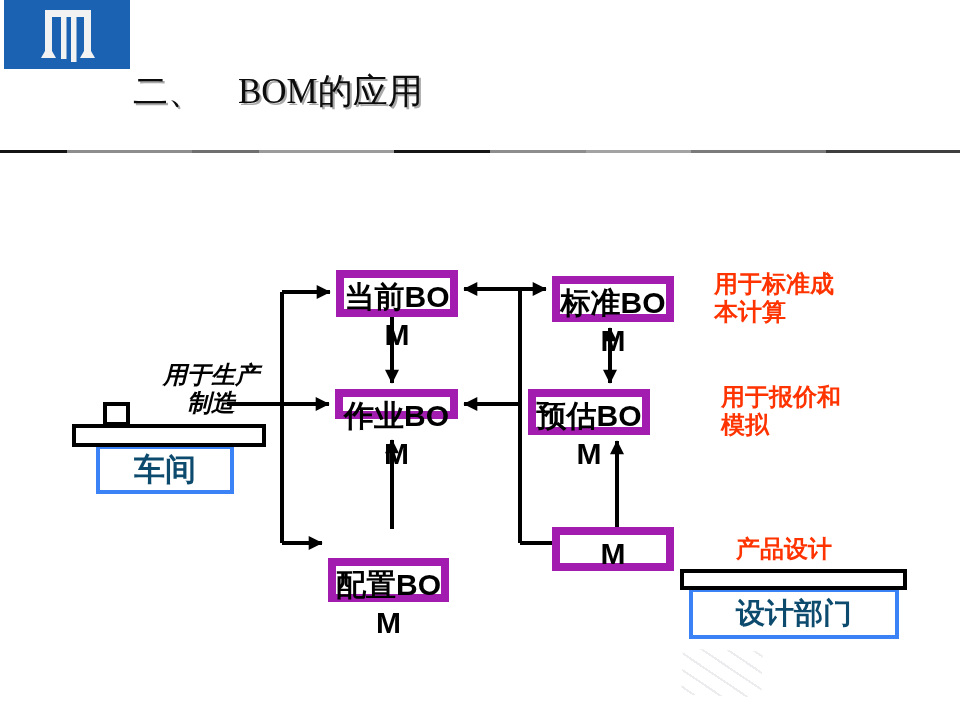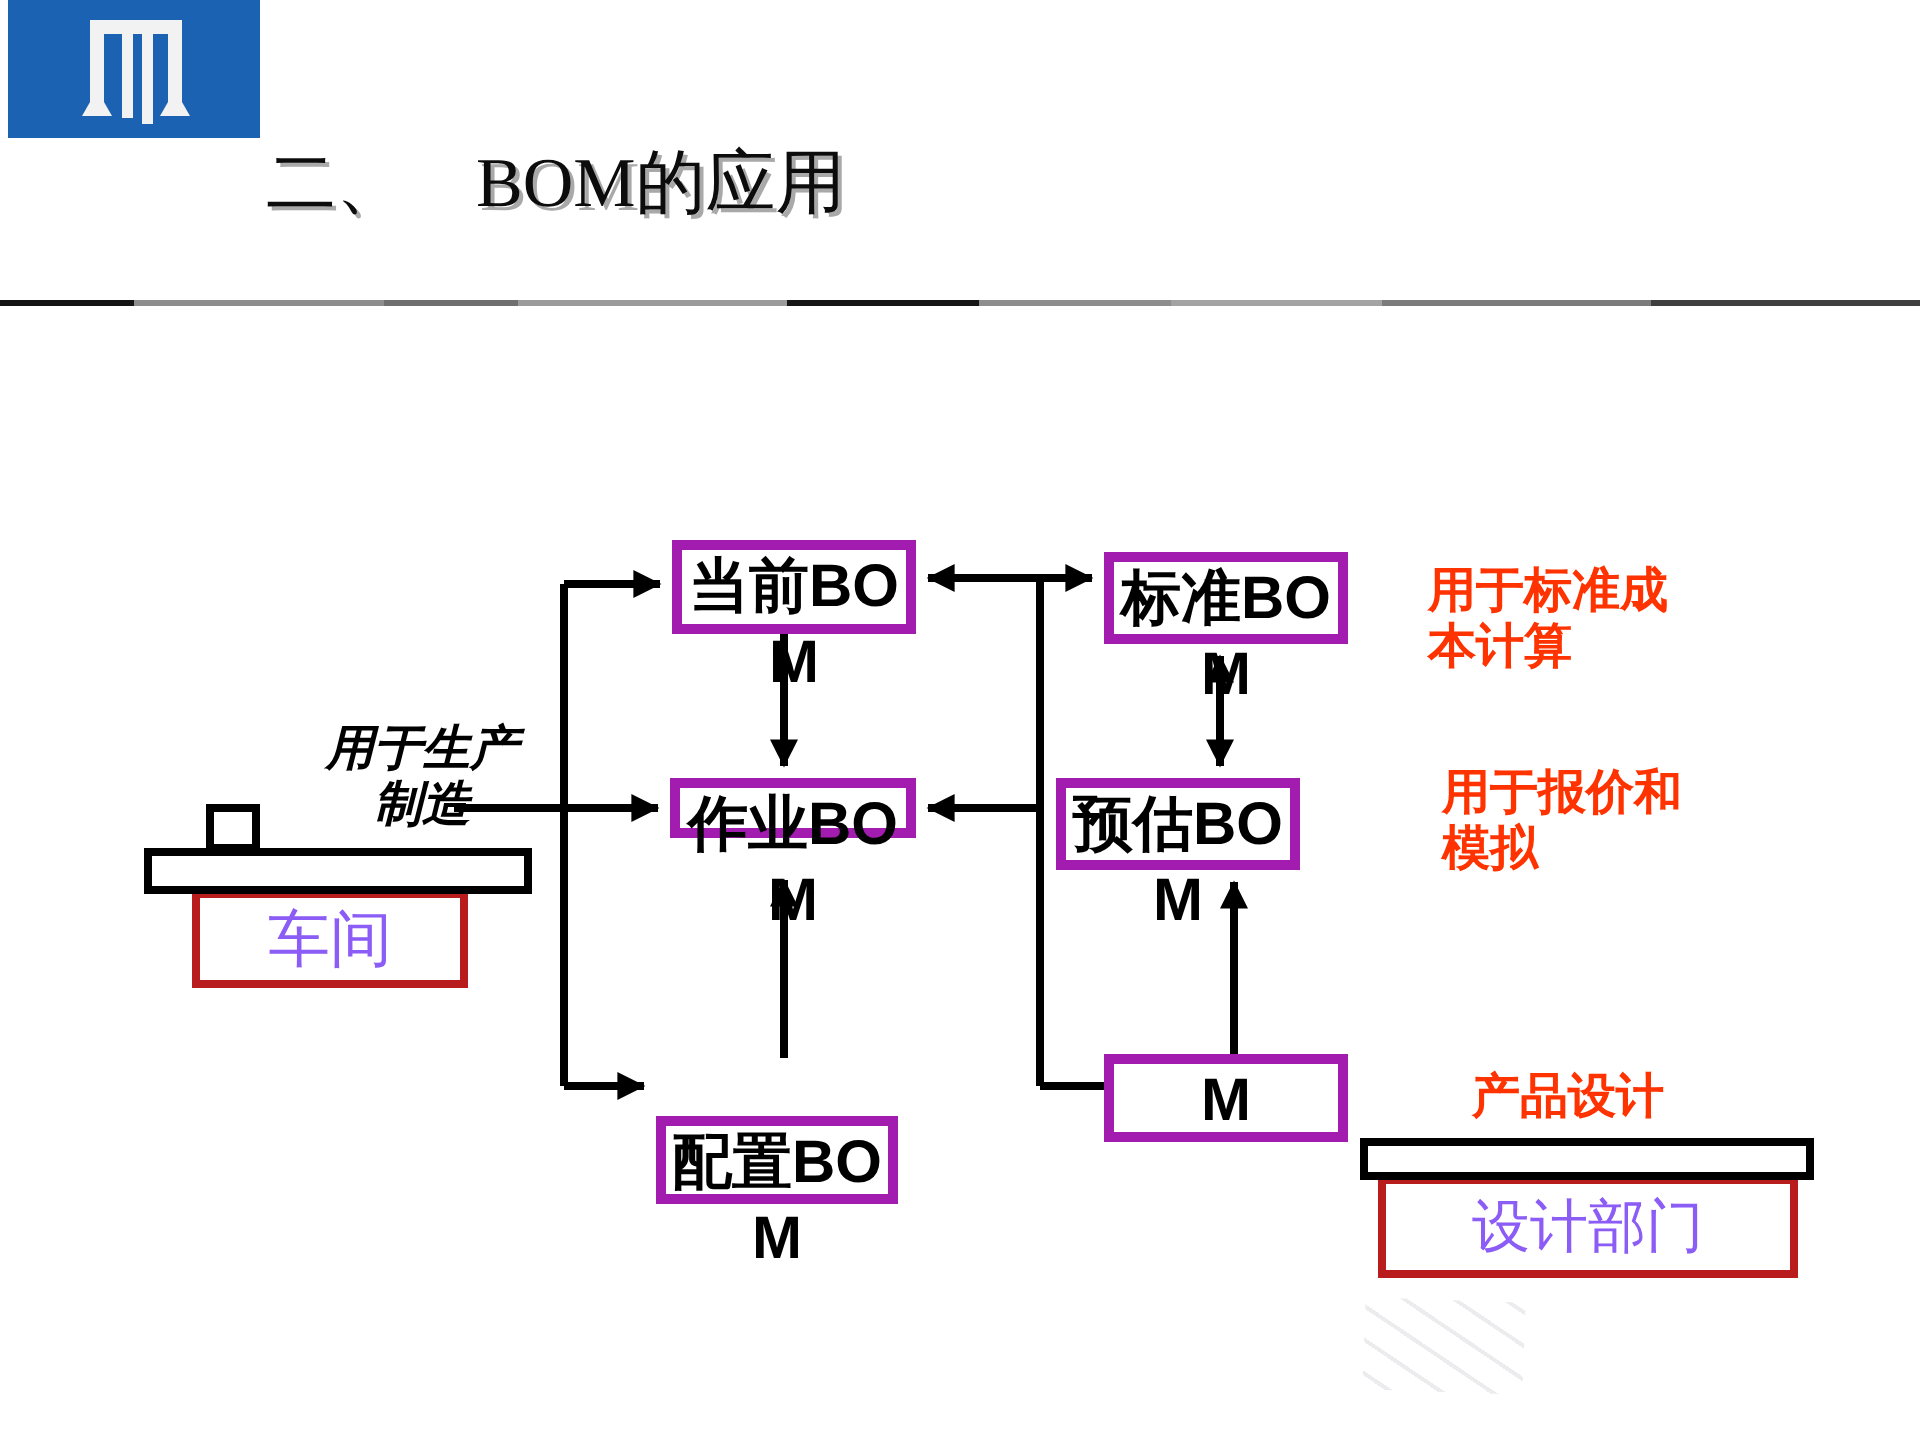--- a/index.html
+++ b/index.html
@@ -32,33 +32,33 @@
   }
   .section-heading{
     position:absolute;left:96px;top:200px;
     font-family:"Liberation Serif","DejaVu Serif",serif;
     font-size:31px;color:#111;
   }
   
   .wires{position:absolute;left:0;top:0;width:960px;height:720px;z-index:1;}
   
   .bom-box{
-    position:absolute;z-index:2;background:#fff;border:5px solid #a21caf;
+    position:absolute;z-index:2;background:#fff;border:8px solid #a21caf;
     text-align:center;overflow:visible;
   }
   .bom-box .ln{
     display:block;font-weight:700;font-size:30px;line-height:38px;color:#000;
     white-space:nowrap;
   }
   
   .entity-bar,.entity-cap{position:absolute;z-index:3;background:#fff;border:4px solid #000;}
   .entity-box{
-    position:absolute;z-index:2;background:#fff;border:4px solid #b91c1c;
+    position:absolute;z-index:2;background:#fff;border:4px solid #3b82f6;
     display:flex;align-items:center;justify-content:center;
-    font-weight:400;color:#8b5cf6;
+    font-weight:700;color:#0c4a6e;
   }
   
   .note{
     position:absolute;z-index:4;font-weight:700;font-size:24px;line-height:28px;
     color:#ff3300;white-space:nowrap;
   }
   .note.black{color:#000;text-align:center;}
   
   .watermark{
     position:absolute;left:682px;top:650px;width:80px;height:46px;z-index:0;
@@ -146,21 +146,21 @@
 
   <div class="entity-bar" style="left:680px;top:569px;width:227px;height:21px;"></div>
   <div class="entity-box" style="left:689px;top:588px;width:210px;height:51px;font-size:29px;">
     <span>设计部门</span>
   </div>
 
   <div class="note black" style="left:144px;top:361px;width:134px;font-style:italic;">
     <span>用于生产</span><br>
     <span>制造</span>
   </div>
-  <div class="note" style="left:714px;top:282px;">
+  <div class="note" style="left:714px;top:270px;">
     <span>用于标准成</span><br>
     <span>本计算</span>
   </div>
   <div class="note" style="left:721px;top:383px;">
     <span>用于报价和</span><br>
     <span>模拟</span>
   </div>
   <div class="note" style="left:736px;top:535px;">
     <span>产品设计</span>
   </div>

